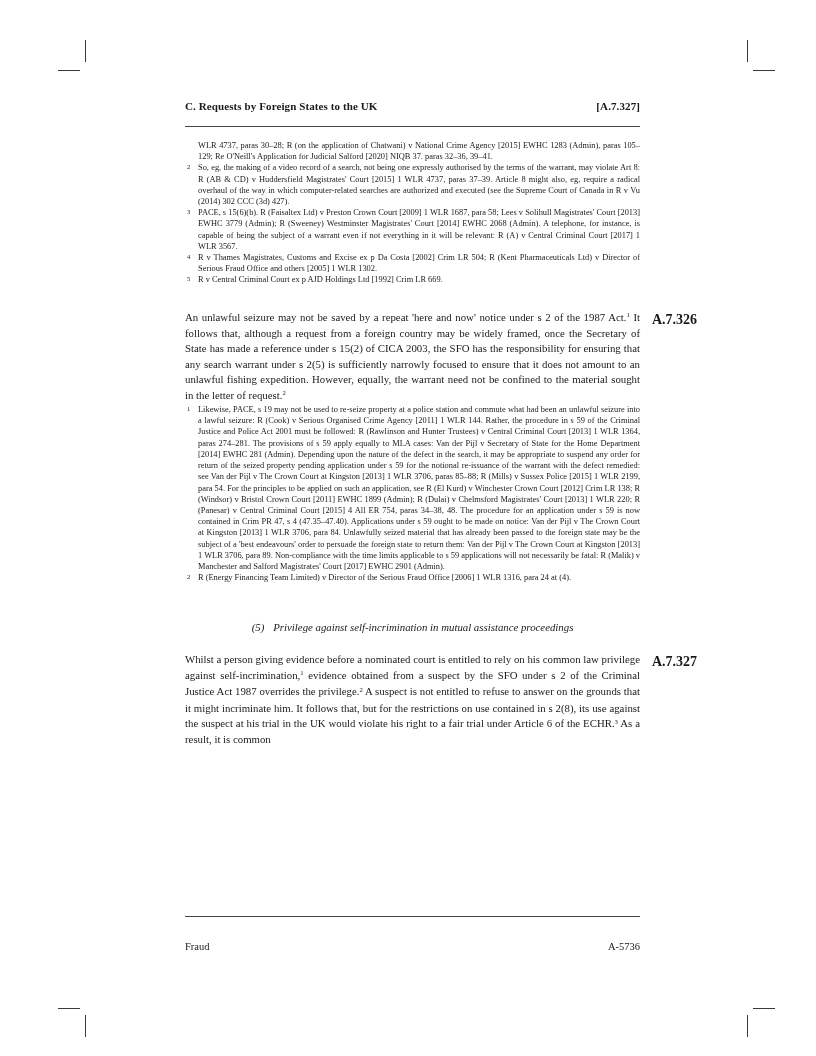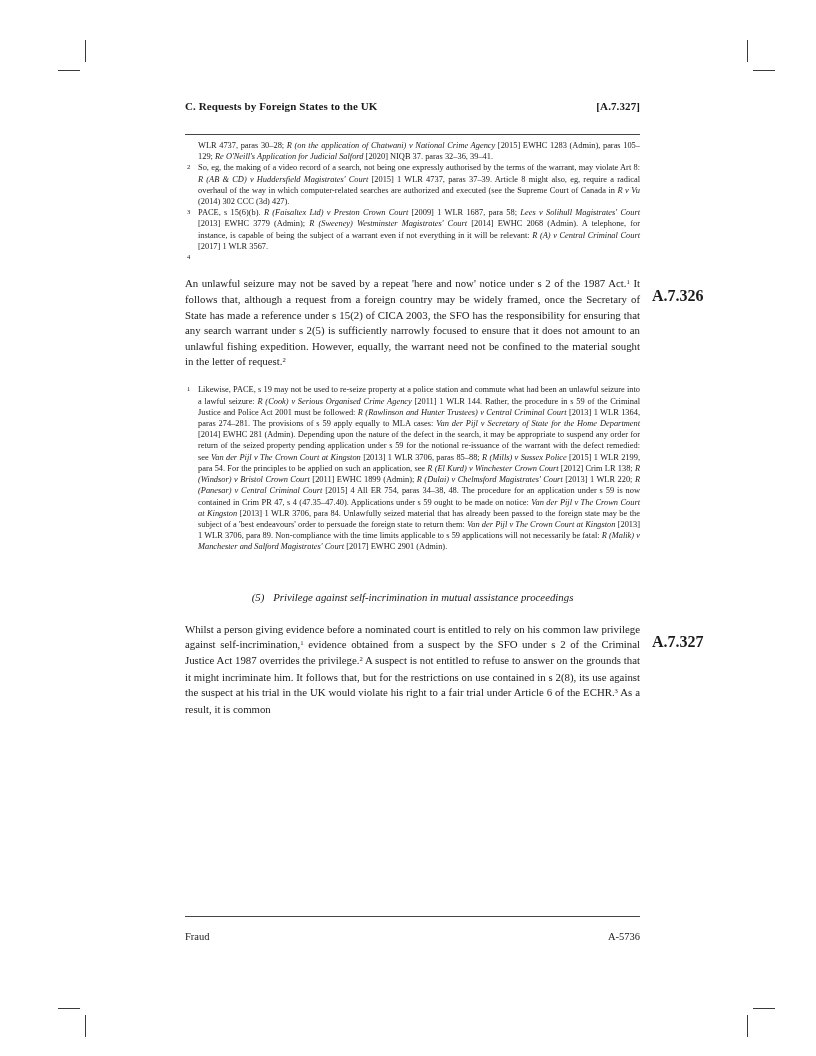--- a/index.html
+++ b/index.html
@@ -24,21 +24,21 @@
     position: absolute;
     left: 185px;
     top: 100px;
     width: 455px;
     display: flex;
     justify-content: space-between;
     font-weight: bold;
     font-size: 11px;
     letter-spacing: 0.1px;
     border-bottom: 1px solid #444;
-    padding-bottom: 22px;
+    padding-bottom: 14px;
   }
   .content {
     position: absolute;
     left: 185px;
     top: 121px;
     width: 455px;
   }
   .fn-block-top { margin-top: 19px; }
   .fn {
     position: relative;
@@ -53,50 +53,50 @@
     top: -1px;
     font-size: 6.6px;
   }
   .para {
     position: relative;
     font-size: 10.8px;
     line-height: 15.4px;
     text-align: justify;
   }
   .para-326 { margin-top: 24px; }
-  .fn-block-mid { margin-top: 14px; }
+  .fn-block-mid { }
   .para-327 { margin-top: 19px; }
   .margin-label {
     position: absolute;
     left: 467px;
-    top: 12px;
+    top: 2px;
     font-weight: bold;
-    font-size: 16px;
+    font-size: 14px;
     white-space: nowrap;
   }
   .section-heading {
     margin-top: 38px;
     text-align: center;
     font-size: 10.8px;
     font-style: italic;
   }
   .section-heading .sec-num { margin-right: 9px; }
-  .i { font-style: italic; }
+  .i { }
   .sup {
     font-size: 0.62em;
     position: relative;
     top: -0.5em;
   }
   .page-footer {
     position: absolute;
     left: 185px;
     top: 916px;
     width: 455px;
     border-top: 1px solid #444;
-    padding-top: 14px;
+    padding-top: 24px;
     display: flex;
     justify-content: space-between;
     font-size: 10.5px;
   }
 </style>
 </head>
 <body>
 
 <div class="crop" style="left:85px; top:40px; width:1px; height:22px;"></div>
 <div class="crop" style="left:58px; top:70px; width:22px; height:1px;"></div>
@@ -121,32 +121,41 @@
     <div class="fn">
       <span class="fn-num">2</span>
       <span class="fn-body"><span>So, eg, the making of a video record of a search, not being one expressly authorised by the terms of the warrant, may violate Art 8: </span><span class="i">R (AB &amp; CD) v Huddersfield Magistrates' Court</span><span> [2015] 1 WLR 4737, paras 37–39. Article 8 might also, eg, require a radical overhaul of the way in which computer-related searches are authorized and executed (see the Supreme Court of Canada in </span><span class="i">R v Vu</span><span> (2014) 302 CCC (3d) 427).</span></span>
     </div>
     <div class="fn">
       <span class="fn-num">3</span>
       <span class="fn-body"><span>PACE, s 15(6)(b). </span><span class="i">R (Faisaltex Ltd) v Preston Crown Court</span><span> [2009] 1 WLR 1687, para 58; </span><span class="i">Lees v Solihull Magistrates' Court</span><span> [2013] EWHC 3779 (Admin); </span><span class="i">R (Sweeney) Westminster Magistrates' Court</span><span> [2014] EWHC 2068 (Admin). A telephone, for instance, is capable of being the subject of a warrant even if not everything in it will be relevant: </span><span class="i">R (A) v Central Criminal Court</span><span> [2017] 1 WLR 3567.</span></span>
     </div>
     <div class="fn">
       <span class="fn-num">4</span>
+      <span class="fn-body"><span class="i">R v Thames Magistrates, Customs and Excise ex p Da Costa</span><span> [2002] Crim LR 504; </span><span class="i">R (Kent Pharmaceuticals Ltd) v Director of Serious Fraud Office and others</span><span> [2005] 1 WLR 1302.</span></span>
+    </div>
+    <div class="fn">
+      <span class="fn-num">5</span>
+      <span class="fn-body"><span class="i">R v Central Criminal Court ex p AJD Holdings Ltd</span><span> [1992] Crim LR 669.</span></span>
     </div>
   </div>
 
   <div class="para para-326">
     <span class="margin-label">A.7.326</span>
     <span class="para-body"><span>An unlawful seizure may not be saved by a repeat 'here and now' notice under s 2 of the 1987 Act.</span><span class="sup">1</span><span> It follows that, although a request from a foreign country may be widely framed, once the Secretary of State has made a reference under s 15(2) of CICA 2003, the SFO has the responsibility for ensuring that any search warrant under s 2(5) is sufficiently narrowly focused to ensure that it does not amount to an unlawful fishing expedition. However, equally, the warrant need not be confined to the material sought in the letter of request.</span><span class="sup">2</span></span>
   </div>
 
   <div class="fn-block-mid">
     <div class="fn">
       <span class="fn-num">1</span>
       <span class="fn-body"><span>Likewise, PACE, s 19 may not be used to re-seize property at a police station and commute what had been an unlawful seizure into a lawful seizure: </span><span class="i">R (Cook) v Serious Organised Crime Agency</span><span> [2011] 1 WLR 144. Rather, the procedure in s 59 of the Criminal Justice and Police Act 2001 must be followed: </span><span class="i">R (Rawlinson and Hunter Trustees) v Central Criminal Court</span><span> [2013] 1 WLR 1364, paras 274–281. The provisions of s 59 apply equally to MLA cases: </span><span class="i">Van der Pijl v Secretary of State for the Home Department</span><span> [2014] EWHC 281 (Admin). Depending upon the nature of the defect in the search, it may be appropriate to suspend any order for return of the seized property pending application under s 59 for the notional re-issuance of the warrant with the defect remedied: see </span><span class="i">Van der Pijl v The Crown Court at Kingston</span><span> [2013] 1 WLR 3706, paras 85–88; </span><span class="i">R (Mills) v Sussex Police</span><span> [2015] 1 WLR 2199, para 54. For the principles to be applied on such an application, see </span><span class="i">R (El Kurd) v Winchester Crown Court</span><span> [2012] Crim LR 138; </span><span class="i">R (Windsor) v Bristol Crown Court</span><span> [2011] EWHC 1899 (Admin); </span><span class="i">R (Dulai) v Chelmsford Magistrates' Court</span><span> [2013] 1 WLR 220; </span><span class="i">R (Panesar) v Central Criminal Court</span><span> [2015] 4 All ER 754, paras 34–38, 48. The procedure for an application under s 59 is now contained in Crim PR 47, s 4 (47.35–47.40). Applications under s 59 ought to be made on notice: </span><span class="i">Van der Pijl v The Crown Court at Kingston</span><span> [2013] 1 WLR 3706, para 84. Unlawfully seized material that has already been passed to the foreign state may be the subject of a 'best endeavours' order to persuade the foreign state to return them: </span><span class="i">Van der Pijl v The Crown Court at Kingston</span><span> [2013] 1 WLR 3706, para 89. Non-compliance with the time limits applicable to s 59 applications will not necessarily be fatal: </span><span class="i">R (Malik) v Manchester and Salford Magistrates' Court</span><span> [2017] EWHC 2901 (Admin).</span></span>
+    </div>
+    <div class="fn">
+      <span class="fn-num">2</span>
+      <span class="fn-body"><span class="i">R (Energy Financing Team Limited) v Director of the Serious Fraud Office</span><span> [2006] 1 WLR 1316, para 24 at (4).</span></span>
     </div>
   </div>
 
   <div class="section-heading">
     <span class="sec-num">(5)</span><span>Privilege against self-incrimination in mutual assistance proceedings</span>
   </div>
 
   <div class="para para-327">
     <span class="margin-label">A.7.327</span>
     <span class="para-body"><span>Whilst a person giving evidence before a nominated court is entitled to rely on his common law privilege against self-incrimination,</span><span class="sup">1</span><span> evidence obtained from a suspect by the SFO under s 2 of the Criminal Justice Act 1987 overrides the privilege.</span><span class="sup">2</span><span> A suspect is not entitled to refuse to answer on the grounds that it might incriminate him. It follows that, but for the restrictions on use contained in s 2(8), its use against the suspect at his trial in the UK would violate his right to a fair trial under Article 6 of the ECHR.</span><span class="sup">3</span><span> As a result, it is common</span></span>

